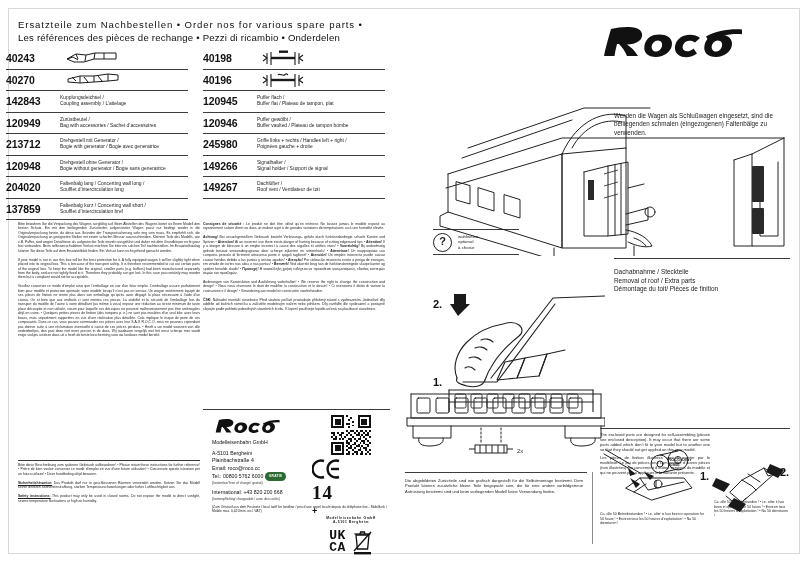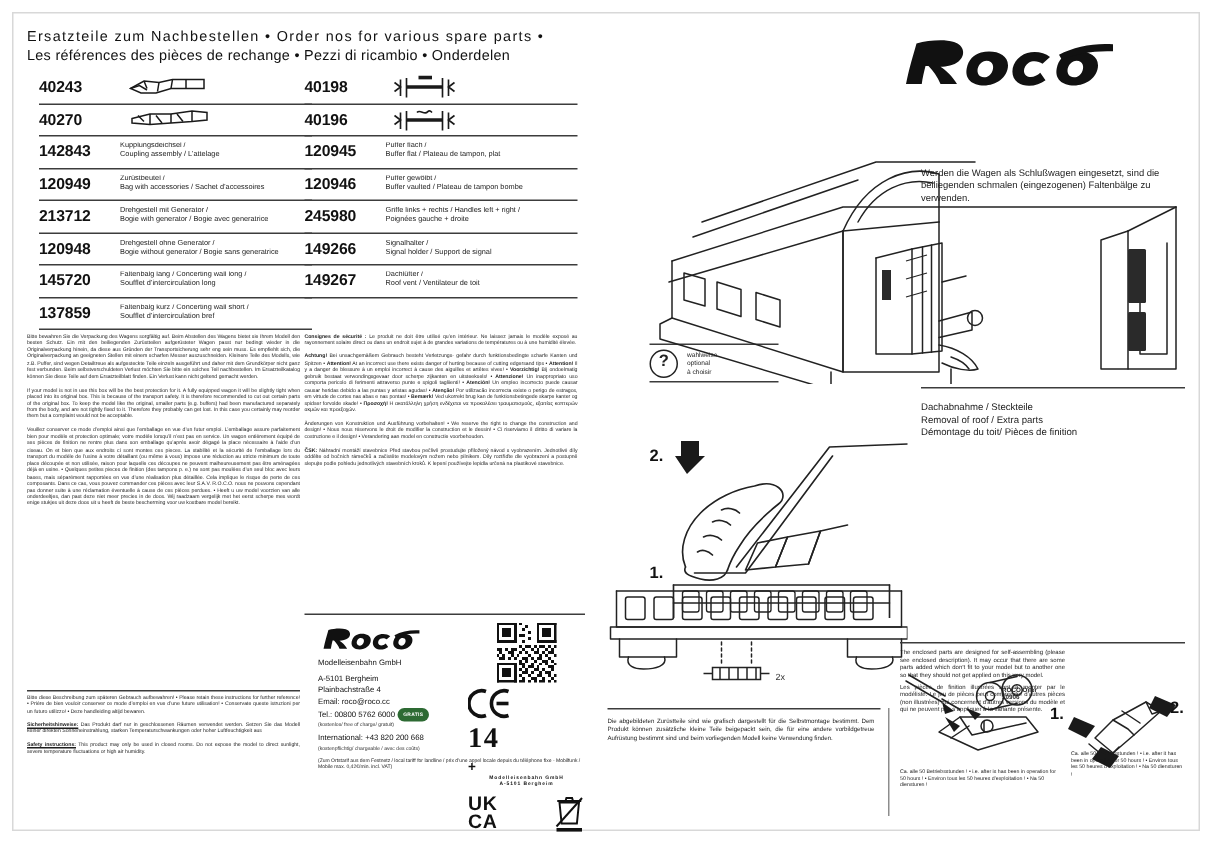--- a/index.html
+++ b/index.html
@@ -77,21 +77,21 @@
     line-height: 15px;
     text-align: center;
     letter-spacing: .3px;
   }
 
   
   .parts {
     position: absolute;
     top: 48px;
   }
-  .parts.col-a { left: 26px; width: 182px; }
+  .parts.col-a { left: 6px; width: 182px; }
   .parts.col-b { left: 203px; width: 182px; }
 
   .prow {
     position: relative;
     height: 20.5px;
     border-bottom: 1px solid #3c3c3c;
     display: flex;
     align-items: center;
   }
   .pnum {
@@ -308,21 +308,21 @@
         </div>
       </div>
       <div class="prow">
         <div class="pnum">120948</div>
         <div class="pdesc">
           <div>Drehgestell ohne Generator /</div>
           <div>Bogie without generator / Bogie sans generatrice</div>
         </div>
       </div>
       <div class="prow">
-        <div class="pnum">145720</div>
+        <div class="pnum">204020</div>
         <div class="pdesc">
           <div>Faltenbalg lang / Concerting wall long /</div>
           <div>Soufflet d’intercirculation long</div>
         </div>
       </div>
       <div class="prow">
         <div class="pnum">137859</div>
         <div class="pdesc">
           <div>Faltenbalg kurz / Concerting wall short /</div>
           <div>Soufflet d’intercirculation bref</div>
@@ -568,21 +568,21 @@
             <path d="M19 11 H27"></path>
           </g>
         </svg>
         <span class="ce-mark">14</span>
         <span style="font-size:9px;font-weight:bold;color:#111;line-height:10px;">+</span>
       </div>
       <div class="ce-sub">Modelleisenbahn GmbH</div>
       <div class="ce-sub">A-5101 Bergheim</div>
     </div>
 
-    <div style="display:flex; align-items:flex-start; justify-content:space-between; gap:6px; margin-top:6px;">
+    <div style="display:flex; align-items:flex-start; justify-content:center; gap:6px; margin-top:6px;font-family:Liberation Mono, monospace;">
       <div style="text-align:left;">
         <div class="ukca">UK</div>
         <div class="ukca">CA</div>
       </div>
       <svg width="21" height="26" viewBox="0 0 21 26">
         <g fill="none" stroke="#111" stroke-width="1.3">
           <path d="M4 5 h13 l-1.4 14 h-10.2 Z"></path>
           <path d="M2.5 4 h16"></path>
           <path d="M8 4 l0.6 -2 h3.8 l0.6 2"></path>
           <path d="M2 21 l17 -19"></path>

